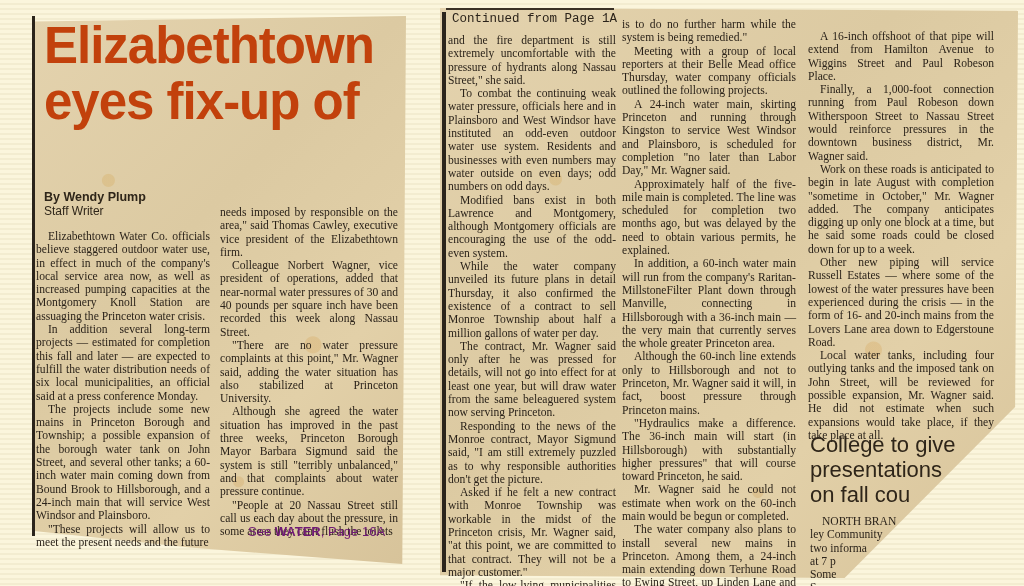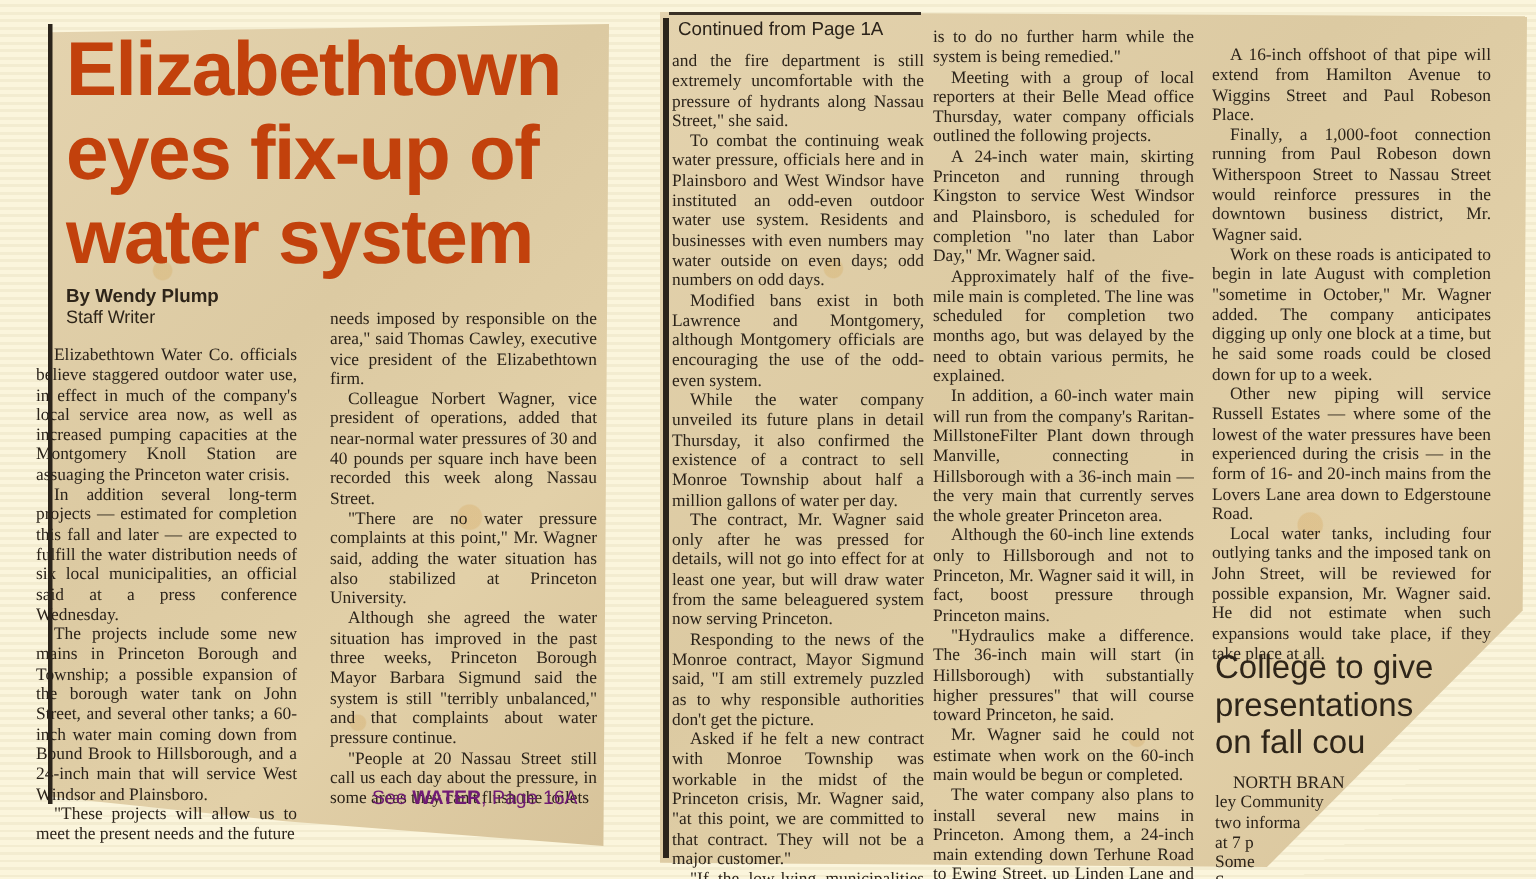--- a/index.html
+++ b/index.html
@@ -41,33 +41,33 @@
     .byline {
       position: absolute; left: 44px; top: 190px; width: 160px; text-align: left;
       font-family: "Liberation Sans", sans-serif; font-size: 12px; line-height: 14px; color: #2e2519;
     }
     .byline .name { font-weight: 700; font-size: 12.5px; }
     .col {
       position: absolute; font-size: 11.6px; line-height: 13.3px; text-align: justify; color: #2b231a;
     }
     .col p { margin: 0; text-indent: 12px; }
     .col p.noindent { text-indent: 0; }
-    .col-1 { left: 24px; top: 230px; width: 174px; }
+    .col-1 { left: 36px; top: 230px; width: 174px; }
     .col-2 { left: 220px; top: 206px; width: 178px; }
     .col-3 { left: 448px; top: 34px; width: 168px; }
     .col-4 { left: 622px; top: 18px; width: 174px; }
     .col-5 { left: 808px; top: 30px; width: 186px; }
     .jump {
       position: absolute; left: 248px; top: 524px;
       font-family: Liberation Sans, sans-serif; font-size: 13px; color: #701a75;
     }
     .jump b { font-weight: 700; }
     .continued {
       position: absolute; left: 452px; top: 12px;
-      font-family: Liberation Sans, sans-serif; font-size: 12.5px; color: #2b231a;
+      font-family: Liberation Mono, monospace; font-size: 12.5px; color: #2b231a;
     }
     .cont-bar {
       position: absolute; left: 446px; top: 8px; width: 168px; height: 2px; background: #3a3126;
     }
     .sub-story {
       position: absolute; left: 810px; top: 432px; width: 190px;
     }
     .sub-head {
       font-family: "Liberation Sans", sans-serif; font-size: 22px; line-height: 25px; color: #2e2519;
       white-space: nowrap;
@@ -86,31 +86,30 @@
 <body>
 
 <div class="clip clip-a"></div>
 <div class="clip clip-b"></div>
 <div class="rule-left"></div>
 <div class="rule-left-b"></div>
 
 <div class="headline">
   <div>Elizabethtown</div>
   <div>eyes fix-up of</div>
-  <div>water system</div>
 </div>
 
 <div class="byline">
   <div class="name">By Wendy Plump</div>
   <div>Staff Writer</div>
 </div>
 
 <div class="col col-1">
   <p>Elizabethtown Water Co. officials believe staggered outdoor water use, in effect in much of the company's local service area now, as well as increased pumping capacities at the Montgomery Knoll Station are assuaging the Princeton water crisis.</p>
-  <p>In addition several long-term projects — estimated for completion this fall and later — are expected to fulfill the water distribution needs of six local municipalities, an official said at a press conference Wednesday.</p>
+  <p>In addition several long-term projects — estimated for completion this fall and later — are expected to fulfill the water distribution needs of six local municipalities, an official said at a press conference Monday.</p>
   <p>The projects include some new mains in Princeton Borough and Township; a possible expansion of the borough water tank on John Street, and several other tanks; a 60-inch water main coming down from Bound Brook to Hillsborough, and a 24-inch main that will service West Windsor and Plainsboro.</p>
   <p>"These projects will allow us to meet the present needs and the future</p>
 </div>
 
 <div class="col col-2">
   <p class="noindent">needs imposed by responsible on the area," said Thomas Cawley, executive vice president of the Elizabethtown firm.</p>
   <p>Colleague Norbert Wagner, vice president of operations, added that near-normal water pressures of 30 and 40 pounds per square inch have been recorded this week along Nassau Street.</p>
   <p>"There are no water pressure complaints at this point," Mr. Wagner said, adding the water situation has also stabilized at Princeton University.</p>
   <p>Although she agreed the water situation has improved in the past three weeks, Princeton Borough Mayor Barbara Sigmund said the system is still "terribly unbalanced," and that complaints about water pressure continue.</p>
   <p>"People at 20 Nassau Street still call us each day about the pressure, in some areas they can't flush the toilets</p>

